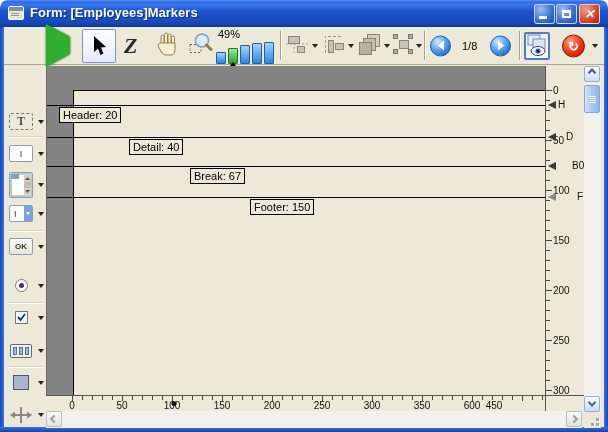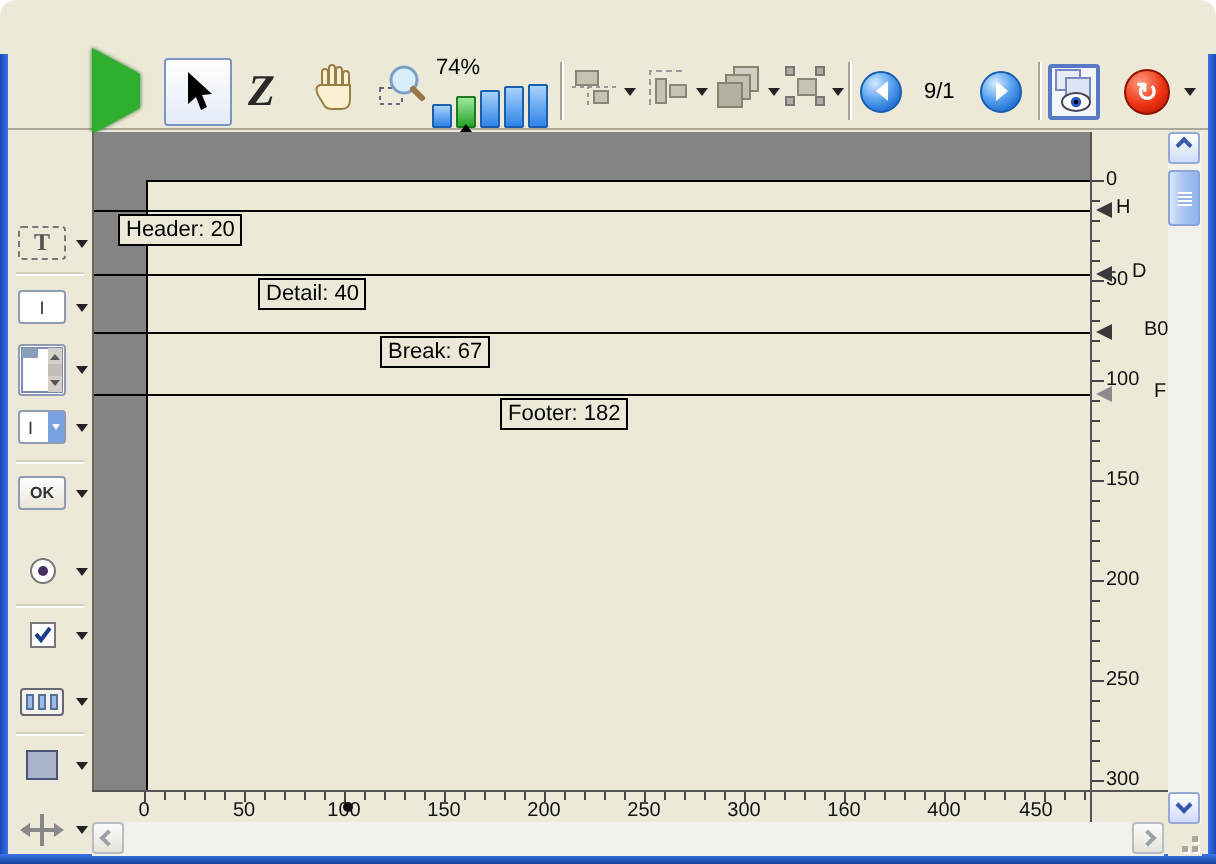--- a/index.html
+++ b/index.html
@@ -95,20 +95,33 @@
   .vthumb::after{content:"";position:absolute;left:4px;top:10px;width:7px;height:7px;
     background:repeating-linear-gradient(180deg,#fff 0 1px,#97b4e4 1px 2px);}
   .grip{position:absolute;left:580px;top:385px;width:17px;height:16px;background:#ece9d8;}
   .grip i{position:absolute;width:3px;height:3px;background:#aca899;box-shadow:1px 1px 0 #fff;}
 </style>
 </head>
 <body>
 
 <div class="window">
 
+  <div class="titlebar">
+    <span class="title-icon"></span>
+    <span class="title-text">Form: [Employees]Markers</span>
+    <span class="tb-btn blue" style="right:53px">
+        <i class="glyph-min"></i>
+      </span>
+    <span class="tb-btn blue" style="right:31px">
+        <i class="glyph-max"></i>
+      </span>
+    <span class="tb-btn red" style="right:8px">
+        <i class="glyph-x">✕</i>
+      </span>
+  </div>
   <div class="frame-l"></div>
   <div class="frame-r"></div>
   <div class="frame-b"></div>
 
   <div class="app">
 
     <div class="toolbar">
       <span class="titem" style="left:42px"><span class="play"></span></span>
 
       <span class="titem btn-pressed" style="left:78px;width:32px;height:32px">
@@ -133,21 +146,21 @@
 
       <span class="titem" style="left:184px">
         <svg width="26" height="25">
           <rect x="2" y="13" width="11" height="8" fill="none" stroke="#667" stroke-dasharray="2,2"></rect>
           <circle cx="14" cy="9" r="6.5" fill="#d8ecfa" stroke="#7aa0c4" stroke-width="1.5"></circle>
           <line x1="18.5" y1="13.5" x2="23" y2="18" stroke="#997748" stroke-width="3" stroke-linecap="round"></line>
         </svg>
       </span>
 
       <span class="titem zoomgrp" style="left:212px">
-        <span class="zoomlabel">74%</span>
+        <span class="zoomlabel">49%</span>
         <span class="bars">
           <i class="bar" style="height:12px"></i>
           <i class="bar green" style="height:16px"></i>
           <i class="bar" style="height:19px"></i>
           <i class="bar" style="height:21px"></i>
           <i class="bar" style="height:22px"></i>
         </span>
         <i class="bar-pointer"></i>
       </span>
 
@@ -192,21 +205,21 @@
       </span>
       <span class="titem dd" style="left:412px"></span>
 
       <span class="tsep" style="left:420px"></span>
 
       <span class="titem navbtn" style="left:426px">
         <svg width="10" height="12">
             <polygon points="8,1 8,11 2,6" fill="#fff"></polygon>
           </svg>
       </span>
-      <span class="titem pageind" style="left:458px">9/1</span>
+      <span class="titem pageind" style="left:458px">1/8</span>
       <span class="titem navbtn" style="left:486px">
         <svg width="10" height="12">
             <polygon points="2,1 2,11 8,6" fill="#fff"></polygon>
           </svg>
       </span>
 
       <span class="tsep" style="left:515px"></span>
 
       <span class="titem preview-btn" style="left:520px">
         <svg width="22" height="24">
@@ -329,21 +342,21 @@
     <div class="canvas">
       <div class="form-area"></div>
 
     <div class="marker-line" style="top: 39px;"></div>
         <div class="marker-label" style="left: 12px; top: 41px;">Header: 20</div>
         <div class="marker-line" style="top: 71px;"></div>
         <div class="marker-label" style="left: 82px; top: 73px;">Detail: 40</div>
         <div class="marker-line" style="top: 100px;"></div>
         <div class="marker-label" style="left: 143px; top: 102px;">Break: 67</div>
         <div class="marker-line" style="top: 131px;"></div>
-        <div class="marker-label" style="left: 203px; top: 133px;">Footer: 182</div>
+        <div class="marker-label" style="left: 203px; top: 133px;">Footer: 150</div>
       </div>
 
     <div class="v-ruler">
         <div class="vtick major" style="top: 24px;"></div>
         <div class="vnum" style="top: 24px;">0</div>
         <div class="vtick" style="top: 34px;"></div>
         <div class="vtick" style="top: 44px;"></div>
         <div class="vtick" style="top: 54px;"></div>
         <div class="vtick" style="top: 64px;"></div>
         <div class="vtick major" style="top: 74px;"></div>
@@ -425,33 +438,33 @@
         <div class="htick" style="left: 296px;"></div>
         <div class="htick" style="left: 306px;"></div>
         <div class="htick" style="left: 316px;"></div>
         <div class="htick major" style="left: 326px;"></div>
         <div class="hnum" style="left: 326px;">300</div>
         <div class="htick" style="left: 336px;"></div>
         <div class="htick" style="left: 346px;"></div>
         <div class="htick" style="left: 356px;"></div>
         <div class="htick" style="left: 366px;"></div>
         <div class="htick major" style="left: 376px;"></div>
-        <div class="hnum" style="left: 376px;">160</div>
+        <div class="hnum" style="left: 376px;">350</div>
         <div class="htick" style="left: 386px;"></div>
         <div class="htick" style="left: 396px;"></div>
         <div class="htick" style="left: 406px;"></div>
         <div class="htick" style="left: 416px;"></div>
         <div class="htick major" style="left: 426px;"></div>
-        <div class="hnum" style="left: 426px;">400</div>
+        <div class="hnum" style="left: 426px;">600</div>
         <div class="htick" style="left: 436px;"></div>
         <div class="htick" style="left: 446px;"></div>
         <div class="htick" style="left: 456px;"></div>
         <div class="htick" style="left: 466px;"></div>
         <div class="htick major" style="left: 476px;"></div>
-        <div class="hnum" style="left: 472px;">450</div>
+        <div class="hnum" style="left: 448px;">450</div>
         <div class="htick" style="left: 486px;"></div>
         <div class="htick" style="left: 496px;"></div>
         <div class="ruler-dot" style="left: 128px;"></div>
       </div>
 
     <div class="v-scroll">
       <span class="sbtn" style="left:0;top:0">
           <i class="chev up"></i>
         </span>
       <span class="vthumb"></span>

